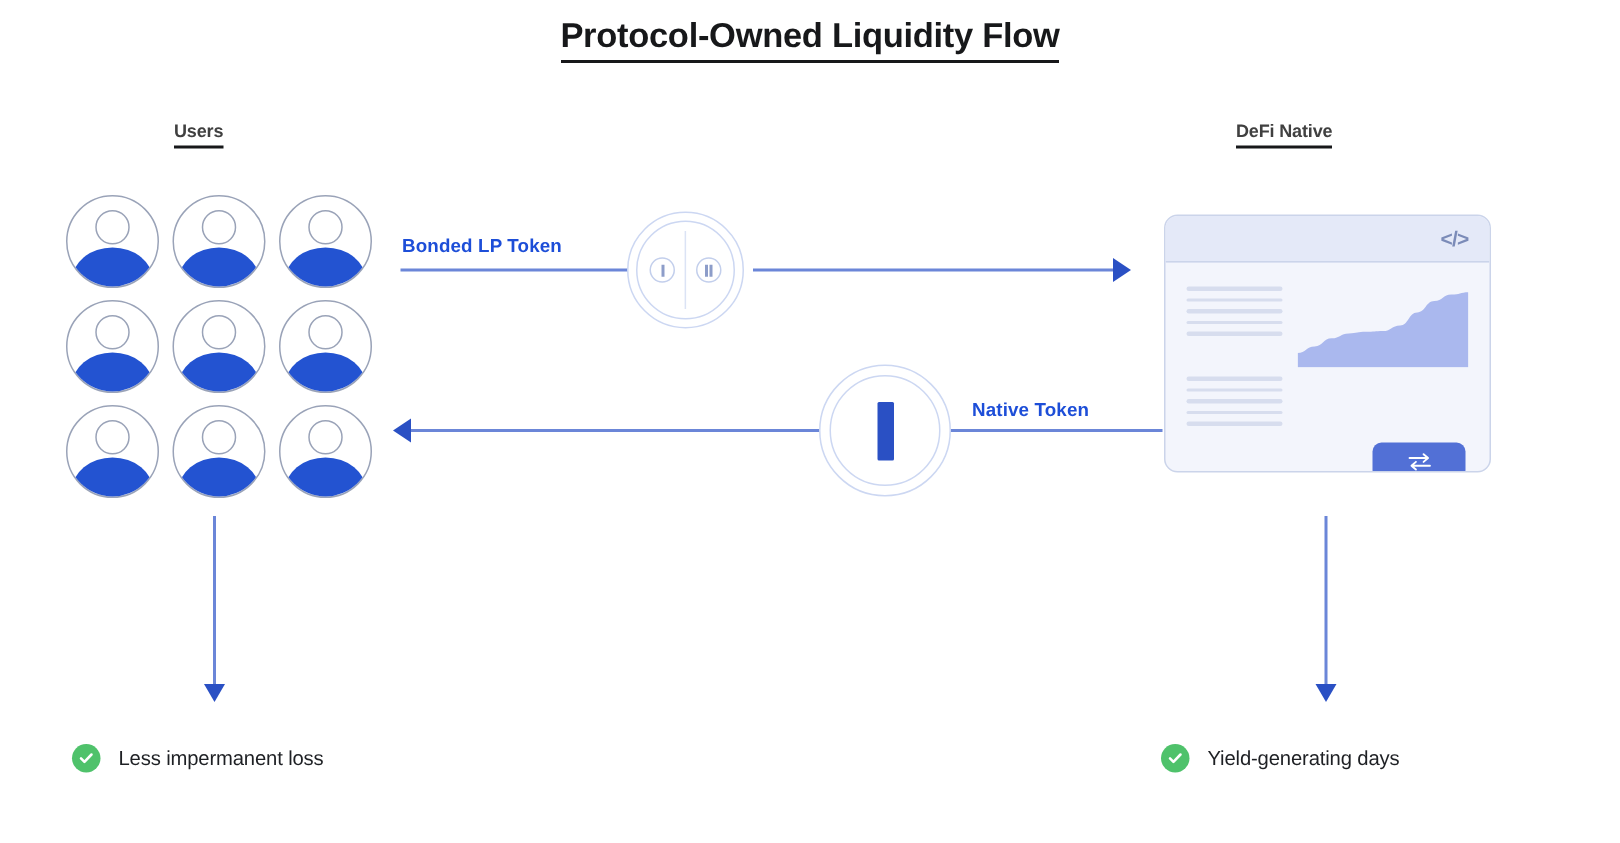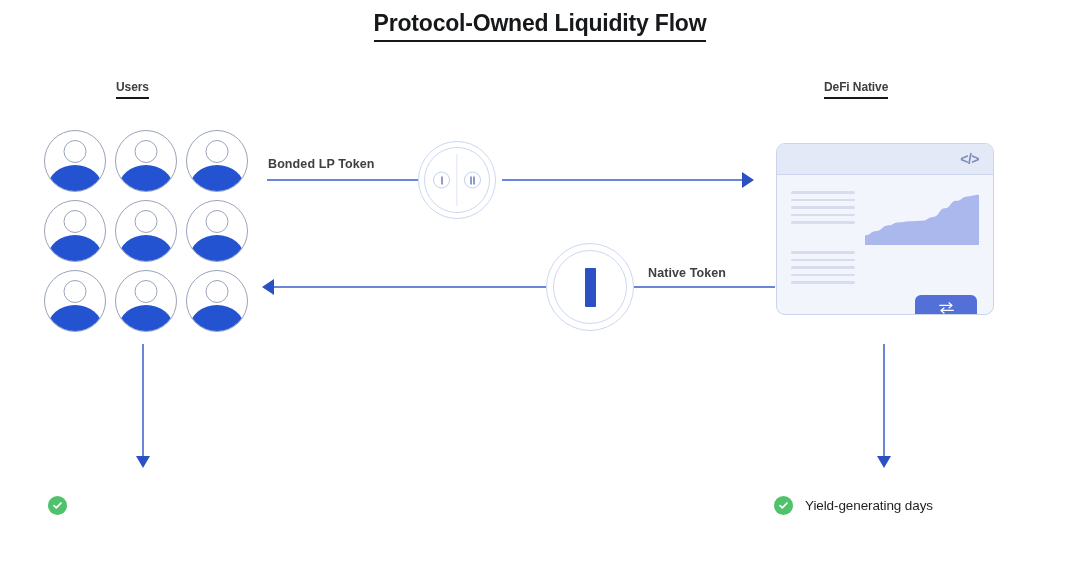--- a/index.html
+++ b/index.html
@@ -95,21 +95,21 @@
     height: 44px;
     border-radius: 50%;
     background: #2353d1;
   }
 
   
   .flow-label {
     position: absolute;
     font-size: 12.5px;
     font-weight: bold;
-    color: #404040;
+    color: #1d4ed8;
     letter-spacing: 0.1px;
     white-space: nowrap;
   }
   #label-bonded { left: 268px; top: 157px; }
   #label-native { left: 648px; top: 266px; }
 
   
   .h-line {
     position: absolute;
     height: 2px;
@@ -483,20 +483,28 @@
     <div class="tip"></div>
   </div>
 
   <div class="benefit-list" id="benefits-users">
     <div class="benefit-item">
       <span class="check-circle">
         <svg width="11" height="11" viewBox="0 0 11 11">
             <path d="M2 5.6 L4.3 7.9 L9 3" fill="none" stroke="#ffffff" stroke-width="1.7" stroke-linecap="round" stroke-linejoin="round"></path>
           </svg>
       </span>
+      <span class="benefit-text">Less impermanent loss</span>
+    </div>
+    <div class="benefit-item">
+      <span class="check-circle">
+        <svg width="11" height="11" viewBox="0 0 11 11">
+            <path d="M2 5.6 L4.3 7.9 L9 3" fill="none" stroke="#ffffff" stroke-width="1.7" stroke-linecap="round" stroke-linejoin="round"></path>
+          </svg>
+      </span>
     </div>
   </div>
 
   <div class="benefit-list" id="benefits-project">
     <div class="benefit-item">
       <span class="check-circle">
         <svg width="11" height="11" viewBox="0 0 11 11">
             <path d="M2 5.6 L4.3 7.9 L9 3" fill="none" stroke="#ffffff" stroke-width="1.7" stroke-linecap="round" stroke-linejoin="round"></path>
           </svg>
       </span>

